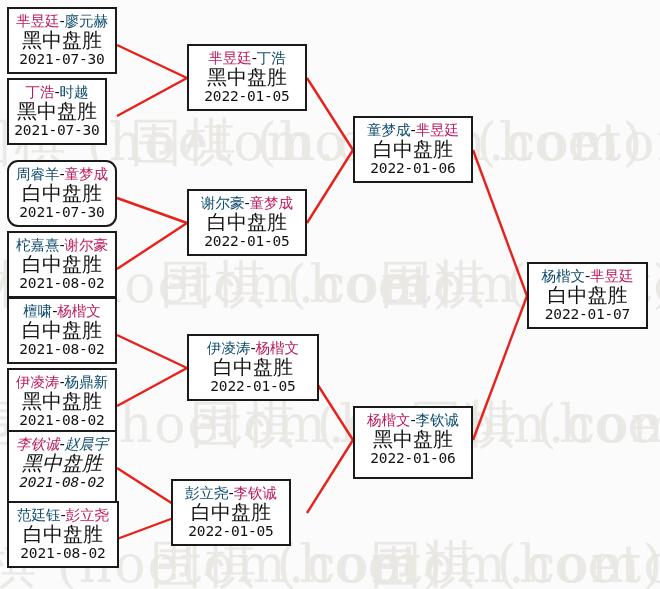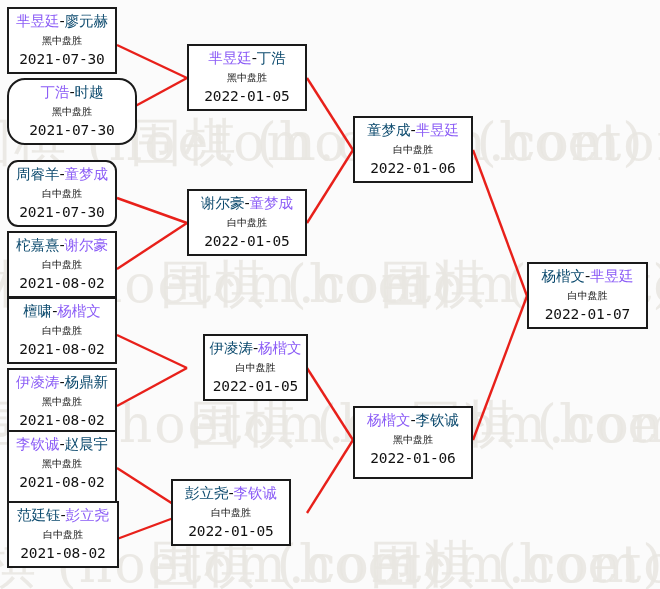--- a/index.html
+++ b/index.html
@@ -53,32 +53,32 @@
     font-family: "DejaVu Sans", "Liberation Sans", sans-serif;
     color: #111111;
     padding-top: 3px;
   }
   .line-players {
     font-size: 14.5px;
     line-height: 19px;
     white-space: nowrap;
   }
   .line-result {
-    font-size: 10px;
+    font-size: 20px;
     line-height: 19px;
     white-space: nowrap;
   }
   .line-date {
     font-size: 14.5px;
     line-height: 19px;
     white-space: nowrap;
     font-family: "DejaVu Sans Mono", "Liberation Mono", monospace;
     letter-spacing: -0.2px;
   }
-  .p-win { color: #8b5cf6; text-align: center; }
+  .p-win { color: #be185d; text-align: center; }
   .p-lose { color: #0c4a6e; }
   .dash { color: #111111; }
 </style>
 </head>
 <body>
 
 <div id="bracket-root">
 
   <div id="watermark-layer">
       <div class="watermark-line" style="left: -40px; top: 108px;">围棋 (hoetom.com)</div>
@@ -111,21 +111,21 @@
       <line x1="473" y1="150" x2="527" y2="296" stroke="#e8201a" stroke-width="2.4"></line>
       <line x1="473" y1="440" x2="527" y2="296" stroke="#e8201a" stroke-width="2.4"></line>
     </svg>
 
   <div id="boxes-layer">
       <div class="match-box" style="left: 7px; top: 7px; width: 110px; height: 67px;">
         <div class="line-players"><span class="p-win">芈昱廷</span><span class="dash">-</span><span class="p-lose">廖元赫</span></div>
         <div class="line-result">黑中盘胜</div>
         <div class="line-date">2021-07-30</div>
       </div>
-      <div class="match-box" style="left: 7px; top: 78px; width: 130px; height: 67px; border-radius: 18px;">
+      <div class="match-box" style="left: 7px; top: 78px; width: 100px; height: 67px;">
         <div class="line-players"><span class="p-win">丁浩</span><span class="dash">-</span><span class="p-lose">时越</span></div>
         <div class="line-result">黑中盘胜</div>
         <div class="line-date">2021-07-30</div>
       </div>
       <div class="match-box" style="left: 7px; top: 160px; width: 110px; height: 67px; border-radius: 11px;">
         <div class="line-players"><span class="p-lose">周睿羊</span><span class="dash">-</span><span class="p-win">童梦成</span></div>
         <div class="line-result">白中盘胜</div>
         <div class="line-date">2021-07-30</div>
       </div>
       <div class="match-box" style="left: 7px; top: 231px; width: 110px; height: 67px;">
@@ -136,41 +136,41 @@
       <div class="match-box" style="left: 7px; top: 297px; width: 110px; height: 67px;">
         <div class="line-players"><span class="p-lose">檀啸</span><span class="dash">-</span><span class="p-win">杨楷文</span></div>
         <div class="line-result">白中盘胜</div>
         <div class="line-date">2021-08-02</div>
       </div>
       <div class="match-box" style="left: 7px; top: 368px; width: 110px; height: 67px;">
         <div class="line-players"><span class="p-win">伊凌涛</span><span class="dash">-</span><span class="p-lose">杨鼎新</span></div>
         <div class="line-result">黑中盘胜</div>
         <div class="line-date">2021-08-02</div>
       </div>
-      <div class="match-box" style="left: 7px; top: 430px; width: 110px; height: 81px;">
+      <div class="match-box" style="left: 7px; top: 430px; width: 110px; height: 81px; font-style: italic;">
         <div class="line-players"><span class="p-win">李钦诚</span><span class="dash">-</span><span class="p-lose">赵晨宇</span></div>
         <div class="line-result">黑中盘胜</div>
         <div class="line-date">2021-08-02</div>
       </div>
       <div class="match-box" style="left: 7px; top: 501px; width: 112px; height: 67px;">
         <div class="line-players"><span class="p-lose">范廷钰</span><span class="dash">-</span><span class="p-win">彭立尧</span></div>
         <div class="line-result">白中盘胜</div>
         <div class="line-date">2021-08-02</div>
       </div>
       <div class="match-box" style="left: 187px; top: 44px; width: 120px; height: 67px;">
         <div class="line-players"><span class="p-win">芈昱廷</span><span class="dash">-</span><span class="p-lose">丁浩</span></div>
         <div class="line-result">黑中盘胜</div>
         <div class="line-date">2022-01-05</div>
       </div>
       <div class="match-box" style="left: 187px; top: 189px; width: 120px; height: 67px;">
         <div class="line-players"><span class="p-lose">谢尔豪</span><span class="dash">-</span><span class="p-win">童梦成</span></div>
         <div class="line-result">白中盘胜</div>
         <div class="line-date">2022-01-05</div>
       </div>
-      <div class="match-box" style="left: 187px; top: 334px; width: 105px; height: 67px; margin-left: 16px;">
+      <div class="match-box" style="left: 187px; top: 334px; width: 132px; height: 67px;">
         <div class="line-players"><span class="p-lose">伊凌涛</span><span class="dash">-</span><span class="p-win">杨楷文</span></div>
         <div class="line-result">白中盘胜</div>
         <div class="line-date">2022-01-05</div>
       </div>
       <div class="match-box" style="left: 171px; top: 479px; width: 120px; height: 67px;">
         <div class="line-players"><span class="p-lose">彭立尧</span><span class="dash">-</span><span class="p-win">李钦诚</span></div>
         <div class="line-result">白中盘胜</div>
         <div class="line-date">2022-01-05</div>
       </div>
       <div class="match-box" style="left: 353px; top: 116px; width: 120px; height: 67px;">

